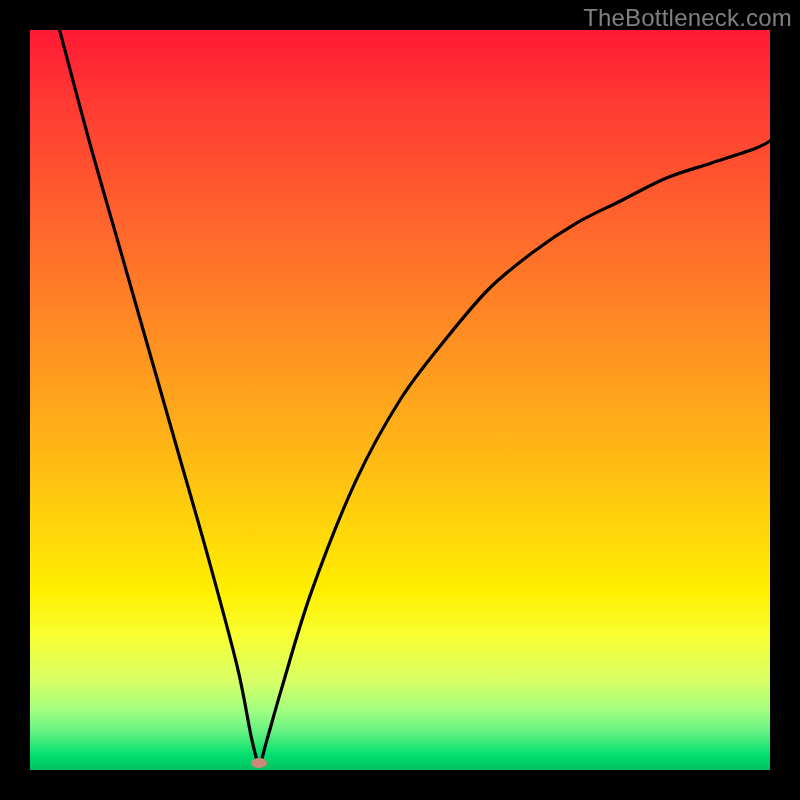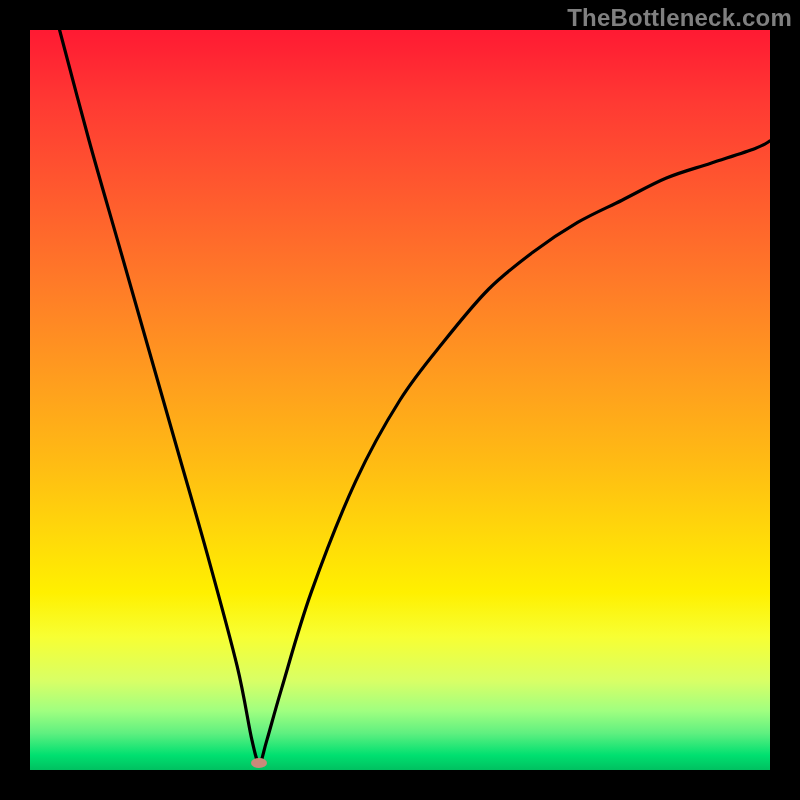--- a/index.html
+++ b/index.html
@@ -45,21 +45,21 @@
       #00e070 98%,
       #00c060 100%
     );
   }
   .watermark {
     position: absolute;
     top: 4px;
     right: 8px;
     color: #808080;
     font-size: 24px;
-    font-weight: 700;
+    font-weight: 400;
     letter-spacing: 0.2px;
     user-select: none;
   }
   svg.curve {
     position: absolute;
     inset: 0;
     width: 100%;
     height: 100%;
   }
   .dot {

